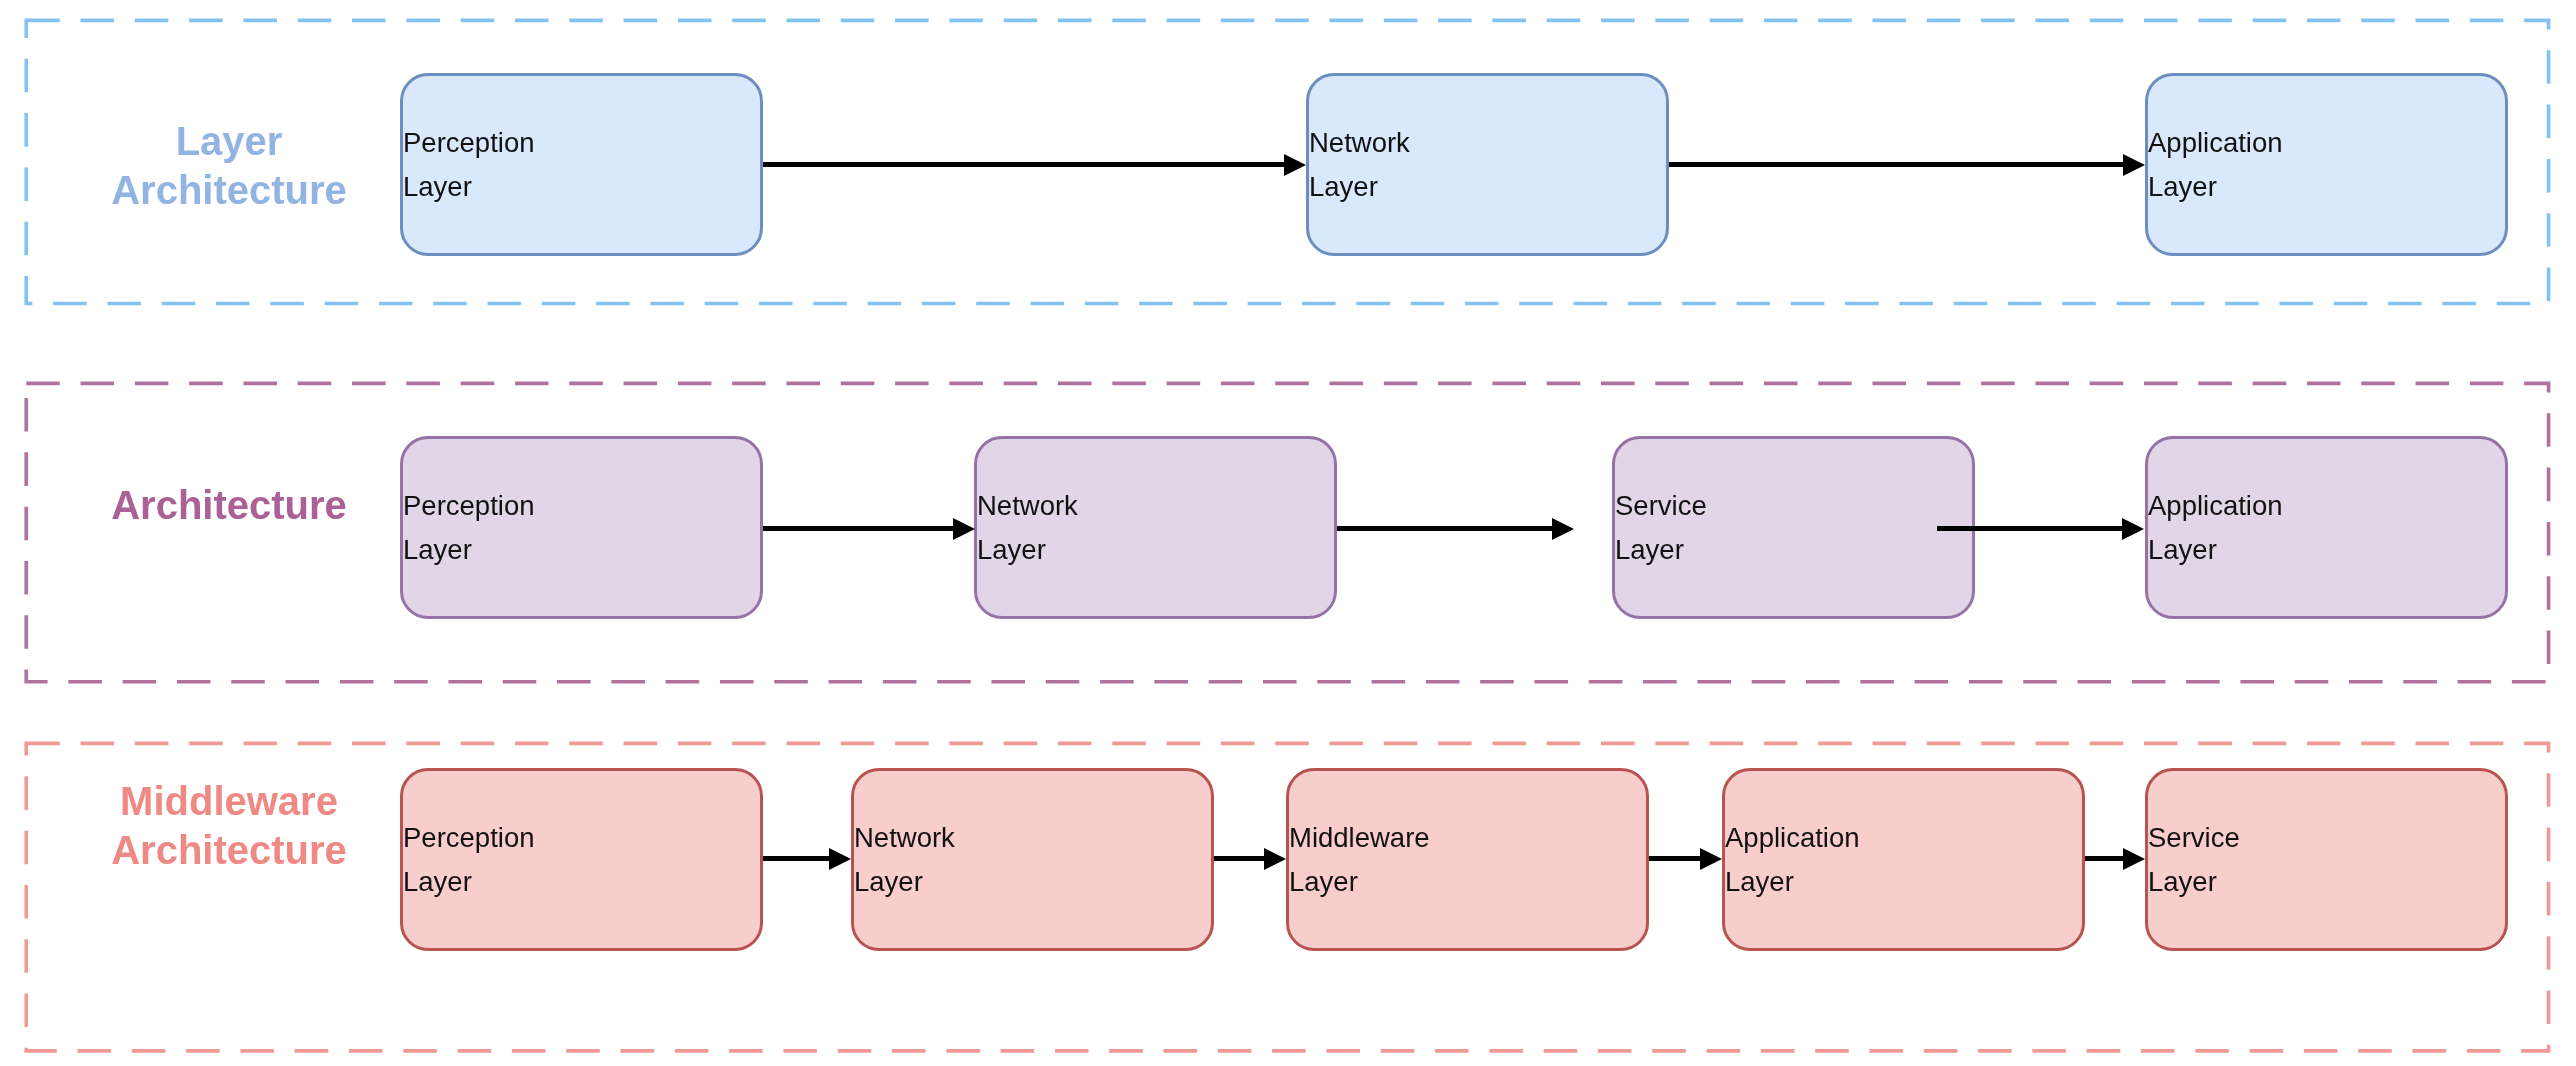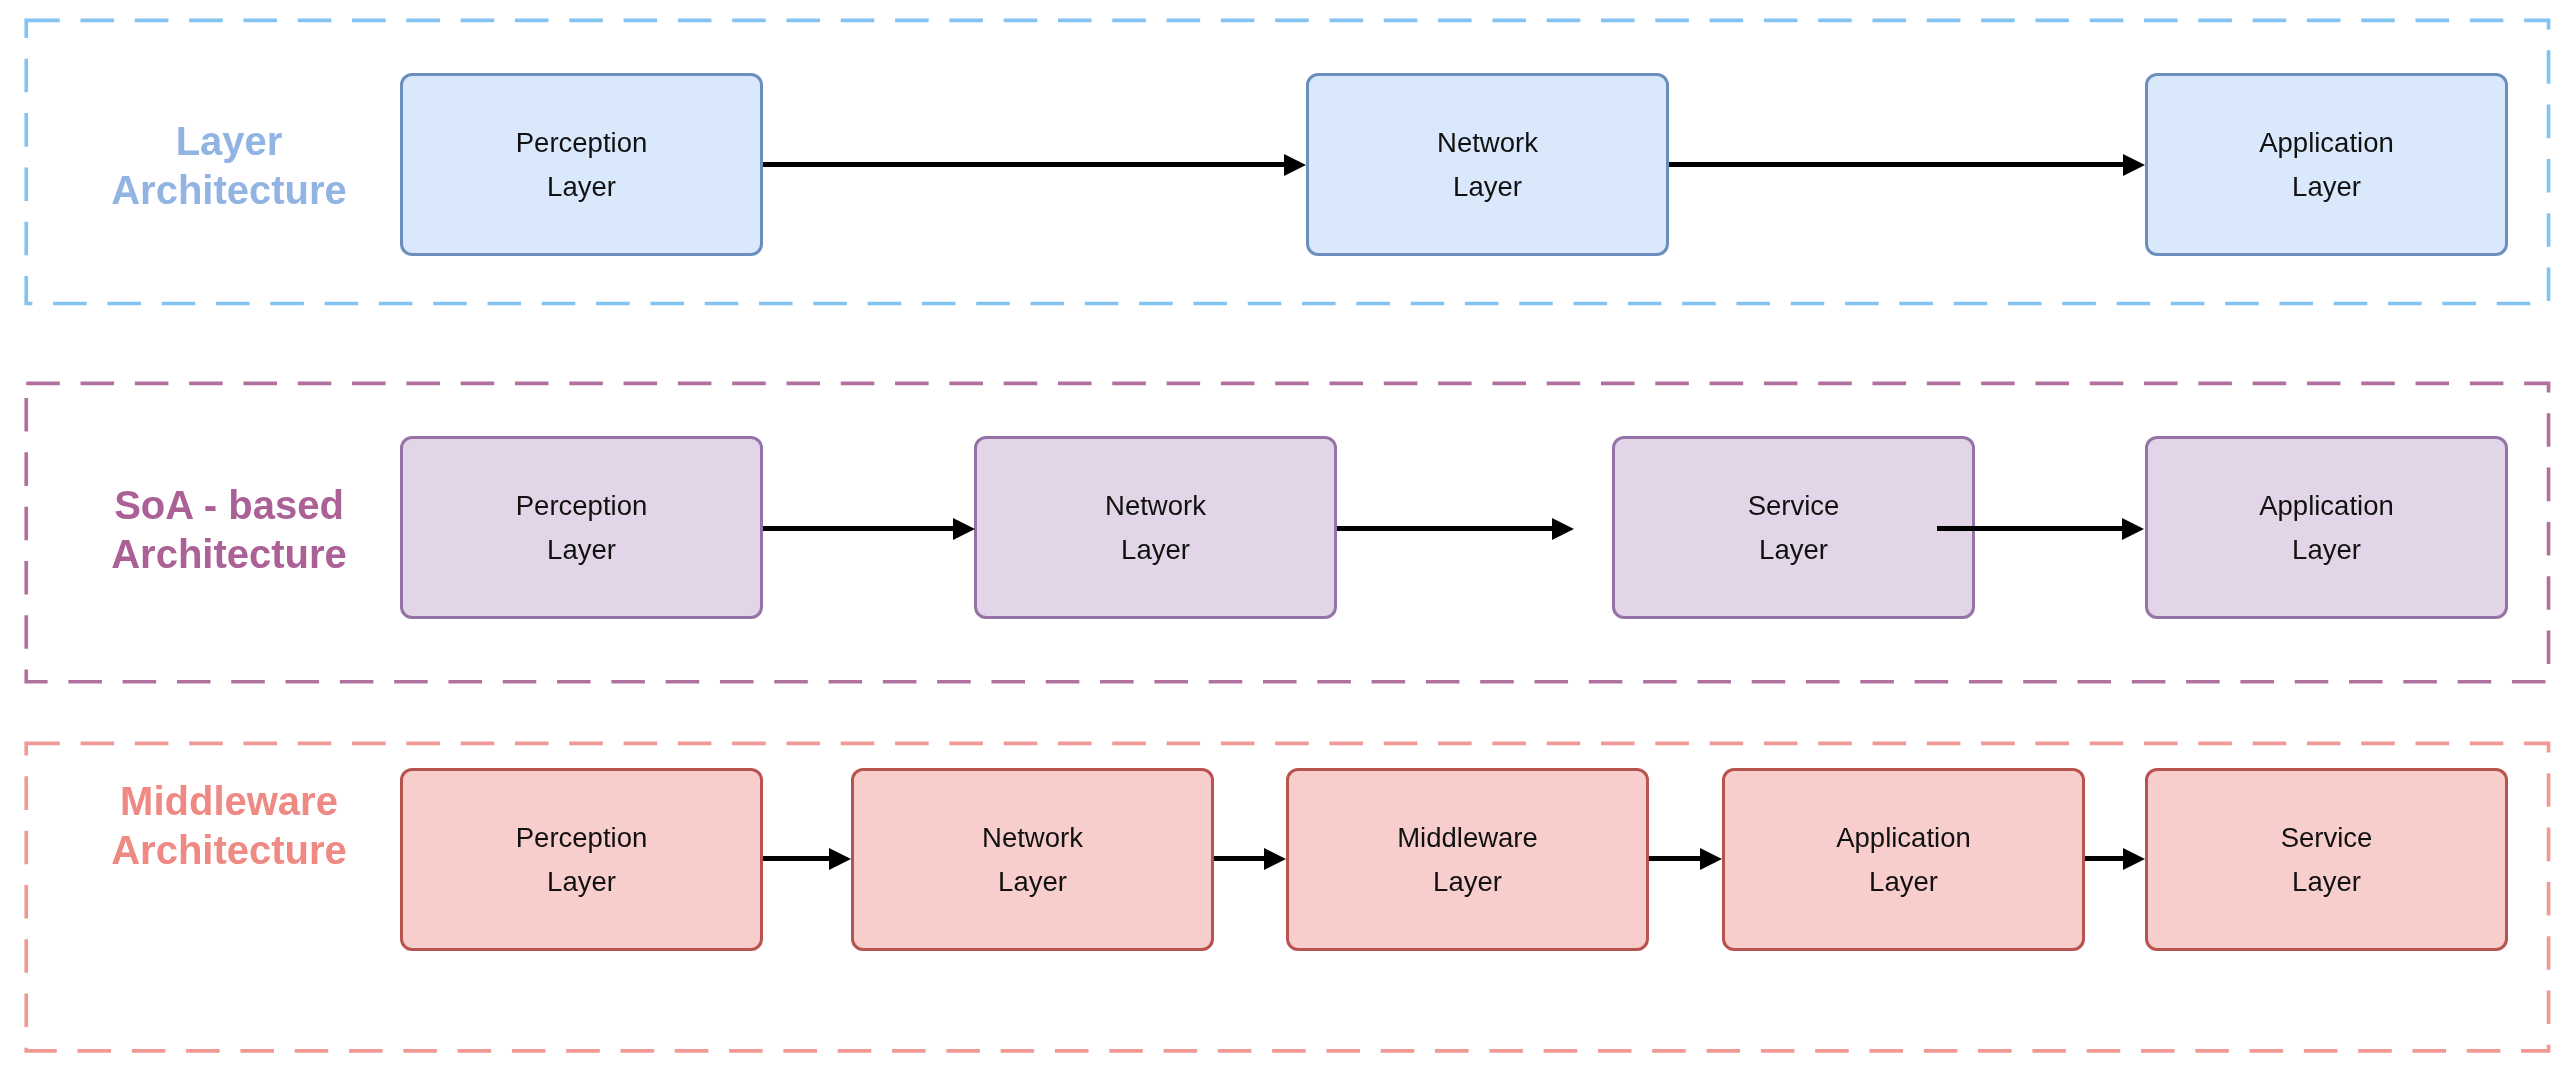--- a/index.html
+++ b/index.html
@@ -44,24 +44,24 @@
   .t1 { top: 117px;  color: var(--row1-title, #92b4e3); }
   .t2 { top: 481px;  color: var(--row2-title, #ab6096); }
   .t3 { top: 777px; color: var(--row3-title, #ee8983); }
 
   .node {
     position: absolute;
     width: 363px;
     height: 183px;
     box-sizing: border-box;
     border: 3.1px solid;
-    border-radius: 12px;
+    border-radius: 28px;
     display: flex;
     flex-direction: column;
-    align-items: center;
+    align-items: flex-start;
     justify-content: center;
     text-align: center;
     font-size: 27.5px;
     line-height: 44px;
     color: var(--box-text, #111111);
   }
   .node span { display: block; }
   .node.r1 { background: var(--row1-box-fill, #dae8fc); border-color: var(--row1-box-border, #6c8ebf); }
   .node.r2 { background: var(--row2-box-fill, #e1d5e7); border-color: var(--row2-box-border, #9673a6); }
   .node.r3 { background: var(--row3-box-fill, #f8cecc); border-color: var(--row3-box-border, #b85450); }
@@ -117,21 +117,20 @@
   <div class="arrow" style="left:763px;top:153px;width:543px">
     <div class="arrow-line"></div>
     <div class="arrow-head"></div>
   </div>
   <div class="arrow" style="left:1669px;top:153px;width:476px">
     <div class="arrow-line"></div>
     <div class="arrow-head"></div>
   </div>
 
   <div class="row-title t2">
-    <span>SoA - based</span>
     <span>Architecture</span>
   </div>
 
   <div class="node r2" style="left:400px;top:436px">
     <span>Perception</span>
     <span>Layer</span>
   </div>
   <div class="node r2" style="left:974px;top:436px">
     <span>Network</span>
     <span>Layer</span>

